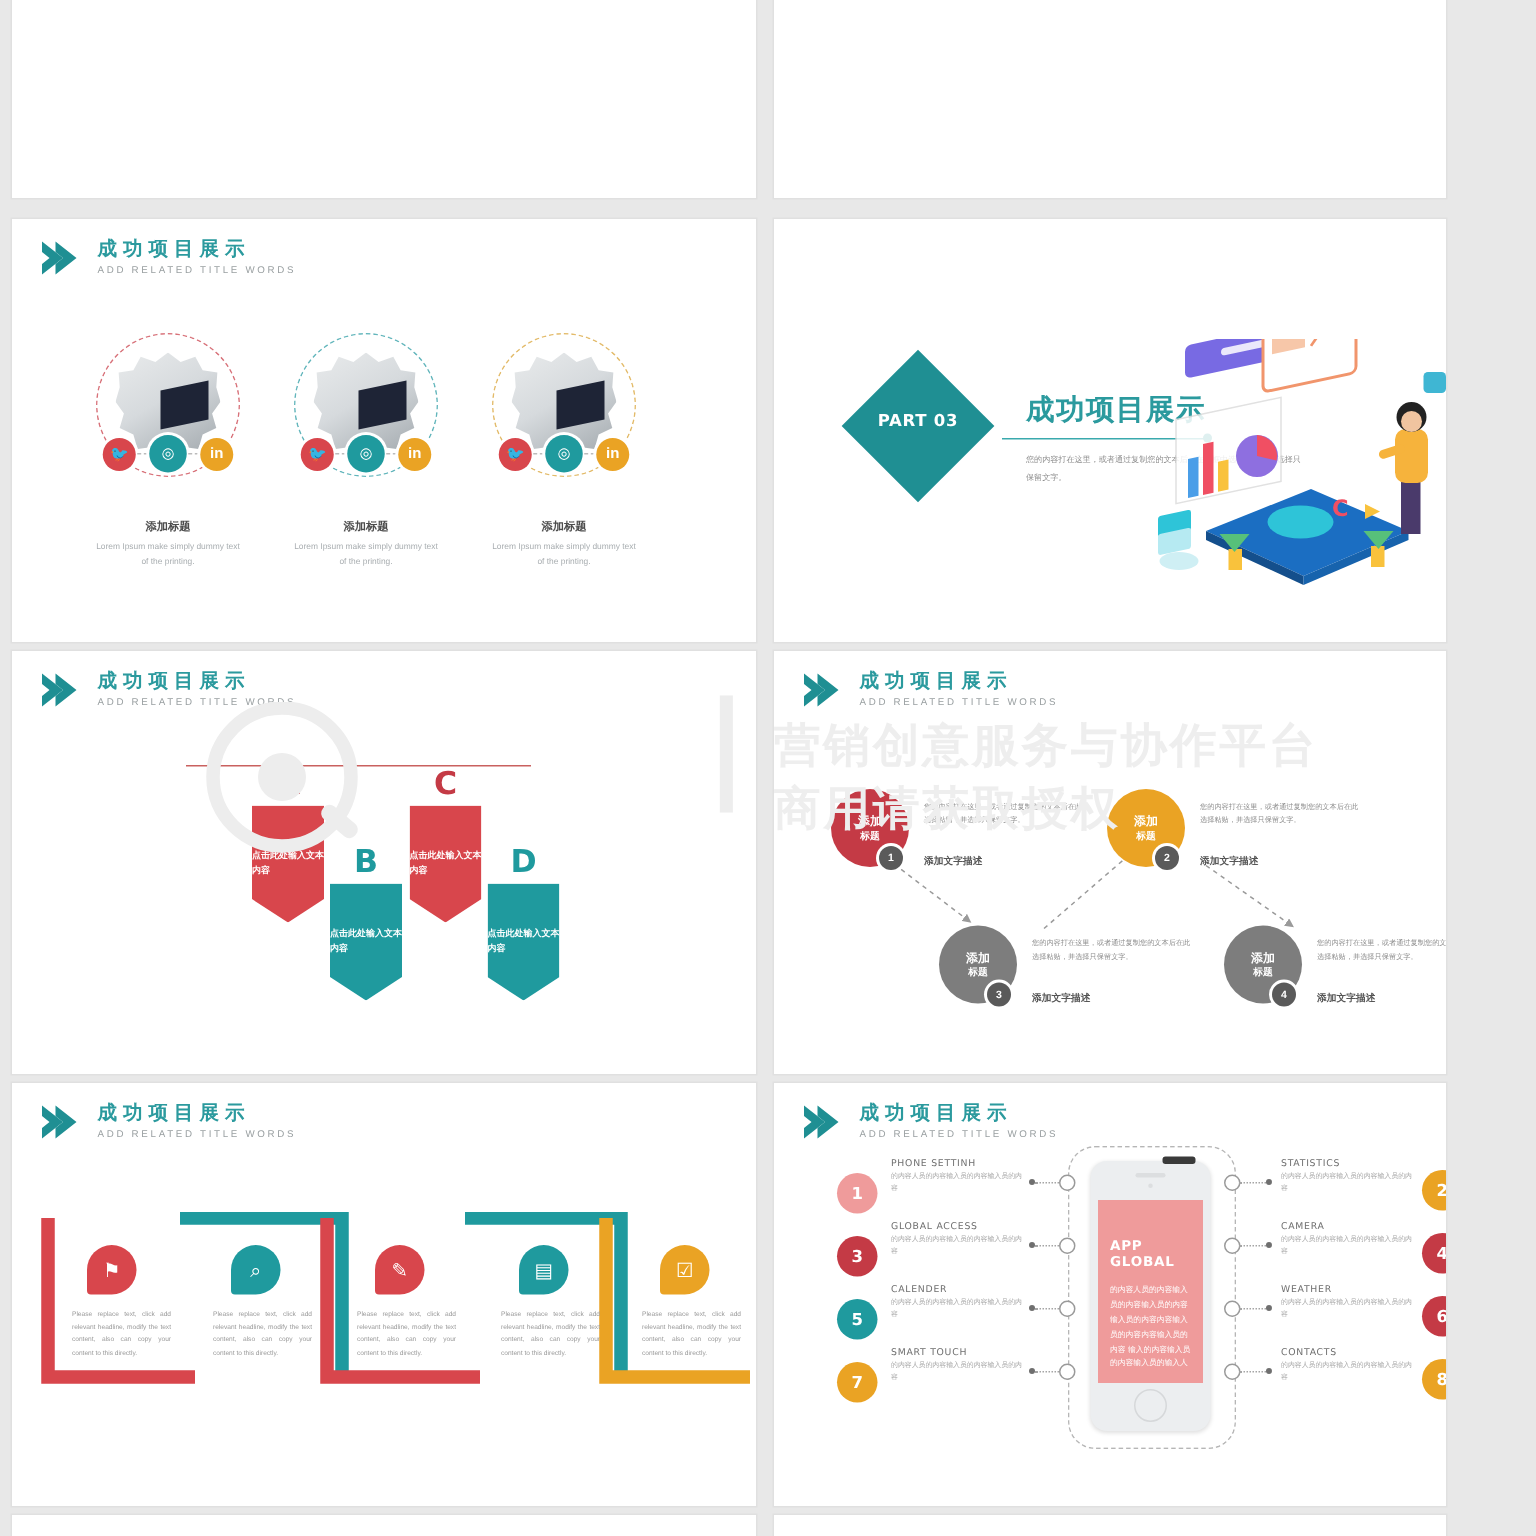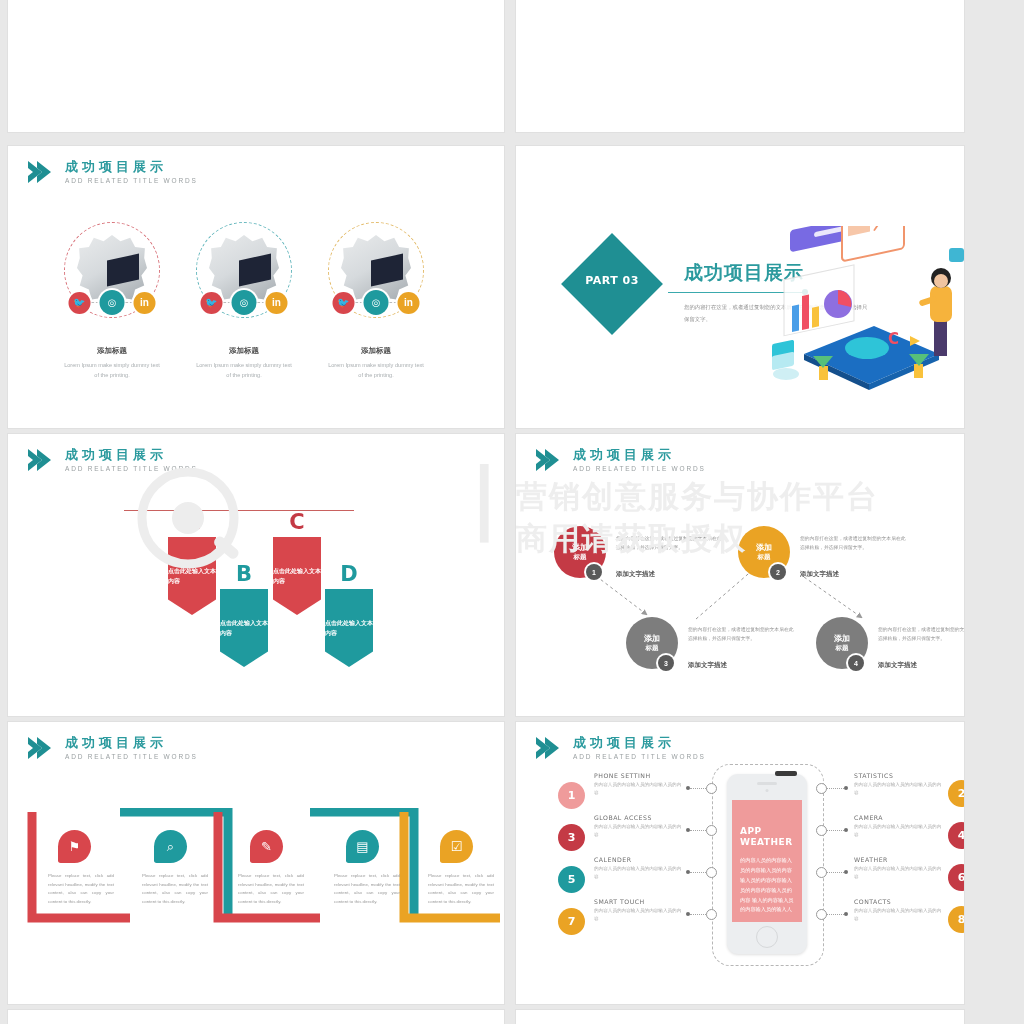--- a/index.html
+++ b/index.html
@@ -409,21 +409,21 @@
         <div class="head-en">ADD RELATED TITLE WORDS</div>
       </div>
     </div>
 
     <div class="ph-out"></div>
     <div class="ph">
       <div class="ph-spk"></div>
       <div class="ph-cam"></div>
       <div class="ph-top"></div>
       <div class="ph-scr">
-        <div class="app-t">APP WEATHER</div>
+        <div class="app-t">APP GLOBAL</div>
         <div class="app-b">的内容人员的内容输入员的内容输入员的内容输入员的内容内容输入员的内容内容输入员的内容 输入的内容输入员的内容输入员的输入人</div>
       </div>
       <div class="ph-home"></div>
     </div>
 
     <div class="pnum" style="left:42px;top:60px;background:#ef9b9b;">1</div>
     <div class="pitem" style="left:78px;top:50px;">
       <div class="pit-h">PHONE SETTINH</div>
       <div class="pit-p">的内容人员的内容输入员的内容输入员的内容</div>
     </div>

